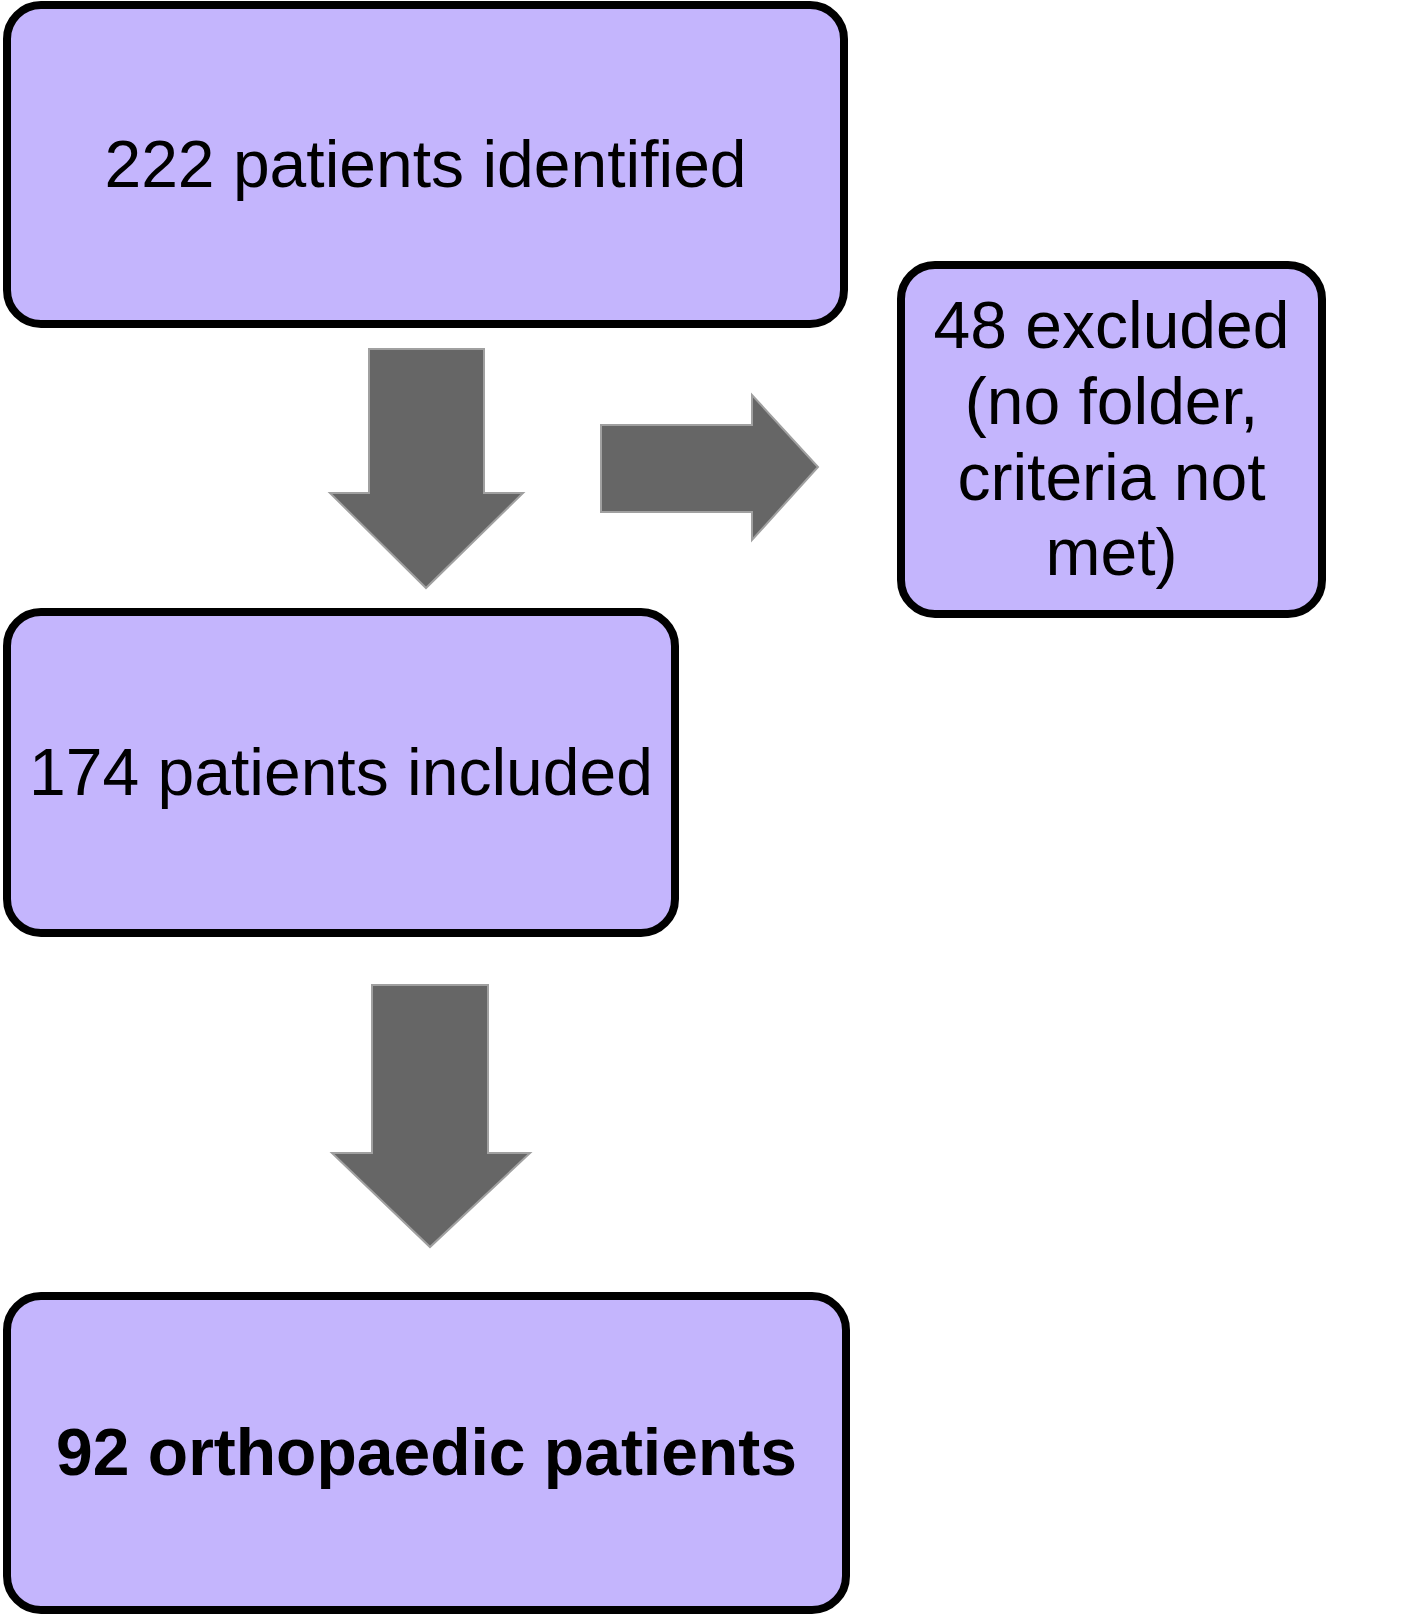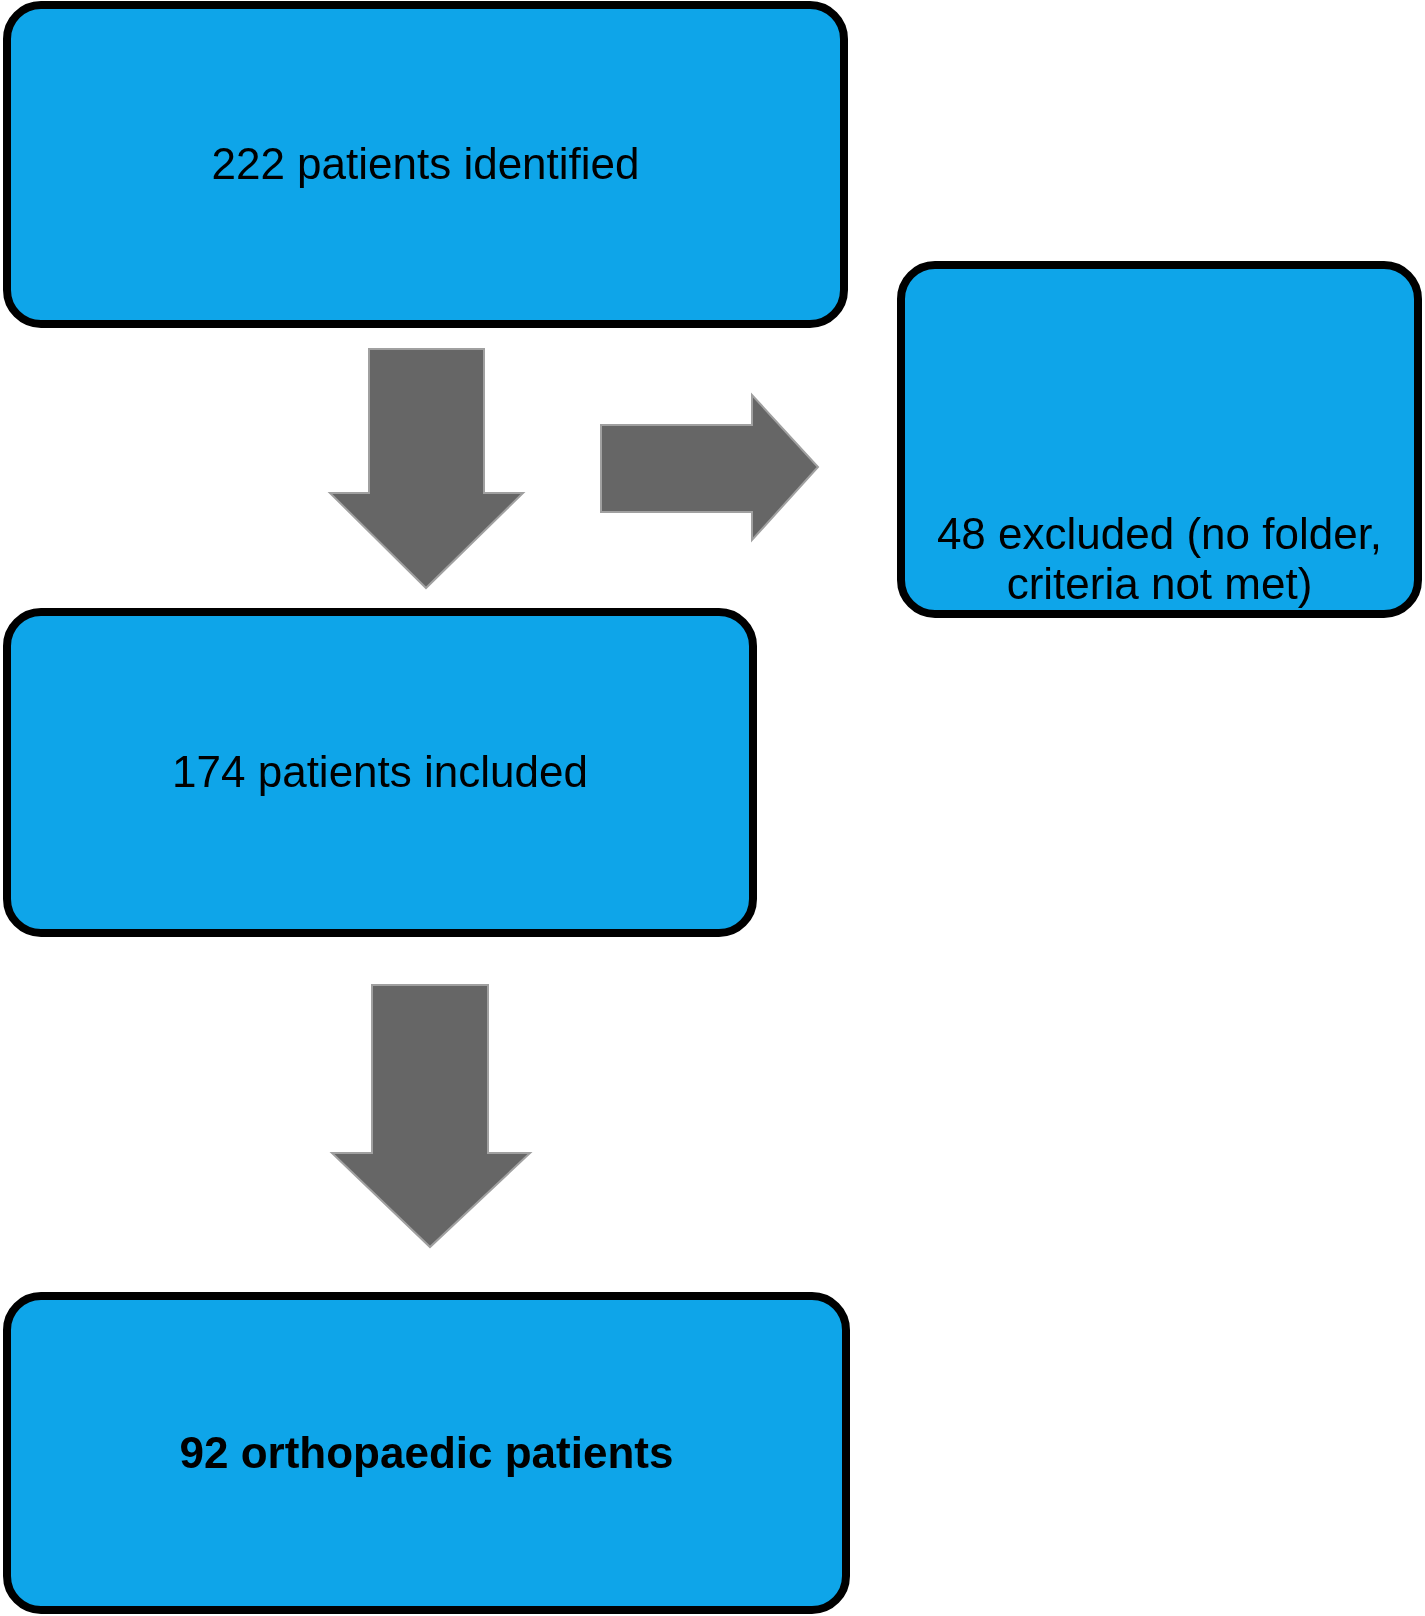--- a/index.html
+++ b/index.html
@@ -11,38 +11,38 @@
     position: relative;
     width: 1425px;
     height: 1616px;
     background: #ffffff;
     font-family: "Liberation Sans", sans-serif;
     overflow: hidden;
   }
   .flow-box {
     position: absolute;
     box-sizing: border-box;
-    background: #0ea5e9;
+    background: #c4b5fd;
     border: 8px solid #000000;
     border-radius: 38px;
     display: flex;
     align-items: center;
     justify-content: center;
     text-align: center;
-    font-size: 44px;
+    font-size: 66px;
     line-height: 1.15;
     color: #000000;
   }
   .flow-box .label {
     display: block;
     width: 100%;
   }
   #box-identified  { left: 3px;   top: 1px;    width: 845px; height: 327px; }
-  #box-excluded    { left: 897px; top: 261px;  width: 525px; height: 357px; padding: 0 20px; align-items: flex-end; }
-  #box-included    { left: 3px;   top: 608px;  width: 754px; height: 329px; }
+  #box-excluded    { left: 897px; top: 261px;  width: 429px; height: 357px; padding: 0 20px; }
+  #box-included    { left: 3px;   top: 608px;  width: 676px; height: 329px; }
   #box-orthopaedic { left: 3px;   top: 1292px; width: 847px; height: 322px; font-weight: bold; }
   .arrow-layer {
     position: absolute;
     left: 0;
     top: 0;
     width: 1425px;
     height: 1616px;
   }
 </style>
 </head>

